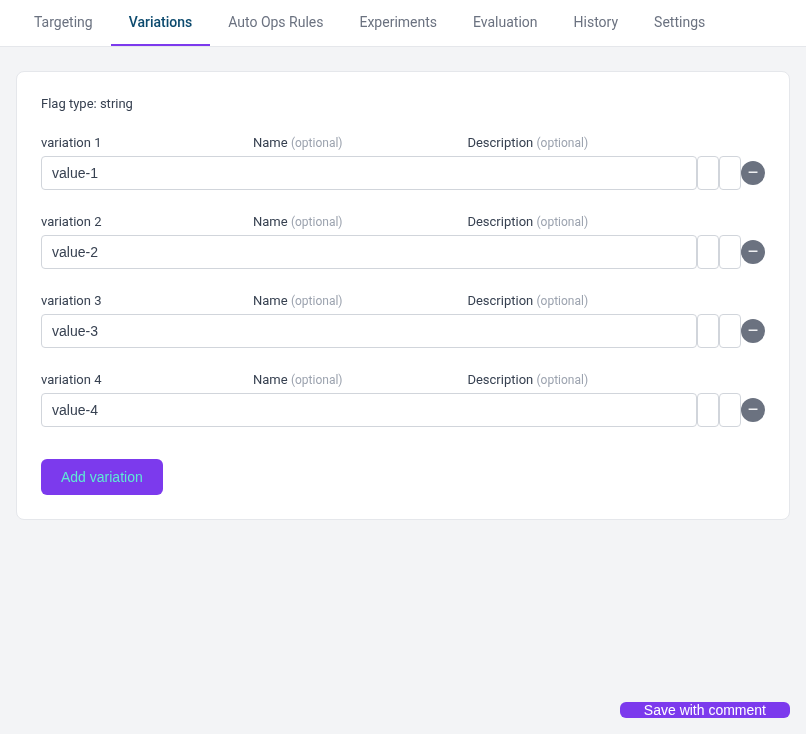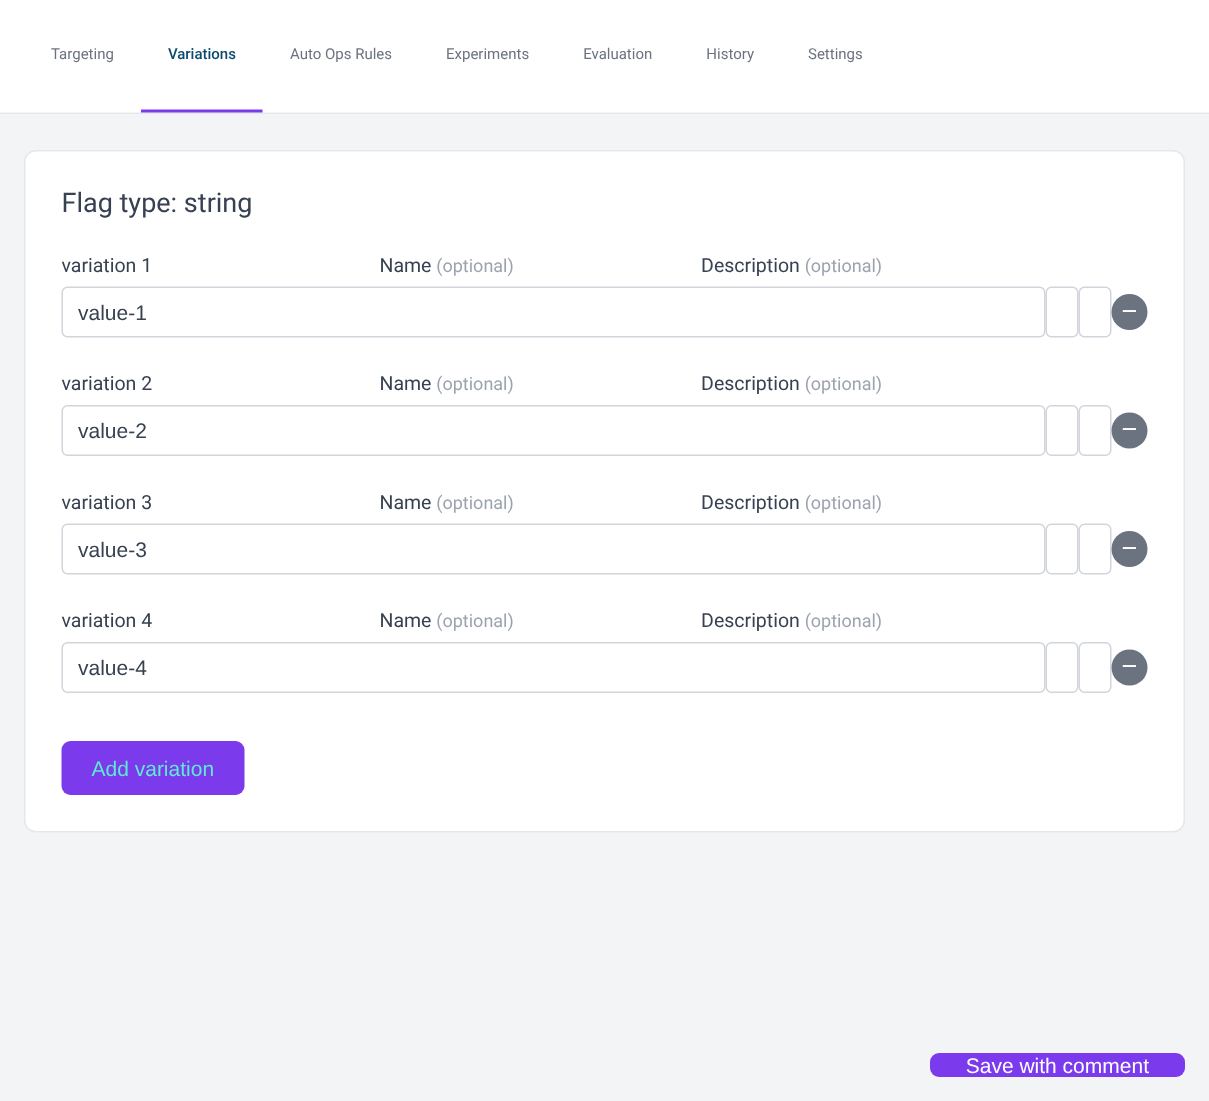--- a/index.html
+++ b/index.html
@@ -11,22 +11,22 @@
     }
 
     
     .tabs {
       display: flex;
       background: #fff;
       border-bottom: 1px solid #e5e7eb;
       padding: 0 16px;
     }
     .tab {
-      padding: 31px 18px;
-      font-size: 10px;
+      padding: 14px 18px;
+      font-size: 14px;
       color: #6b7280;
       cursor: pointer;
       border-bottom: 2px solid transparent;
       white-space: nowrap;
     }
     .tab.active {
       color: #0c4a6e;
       border-bottom: 2px solid #7c3aed;
       font-weight: 500;
     }
@@ -37,21 +37,21 @@
     }
 
     .card {
       background: #fff;
       border-radius: 8px;
       border: 1px solid #e5e7eb;
       padding: 24px;
     }
 
     .flag-type {
-      font-size: 18px;
+      font-size: 13px;
       color: #374151;
       margin-bottom: 24px;
     }
 
     
     .variation-row {
       margin-bottom: 24px;
     }
 
     .variation-labels {

